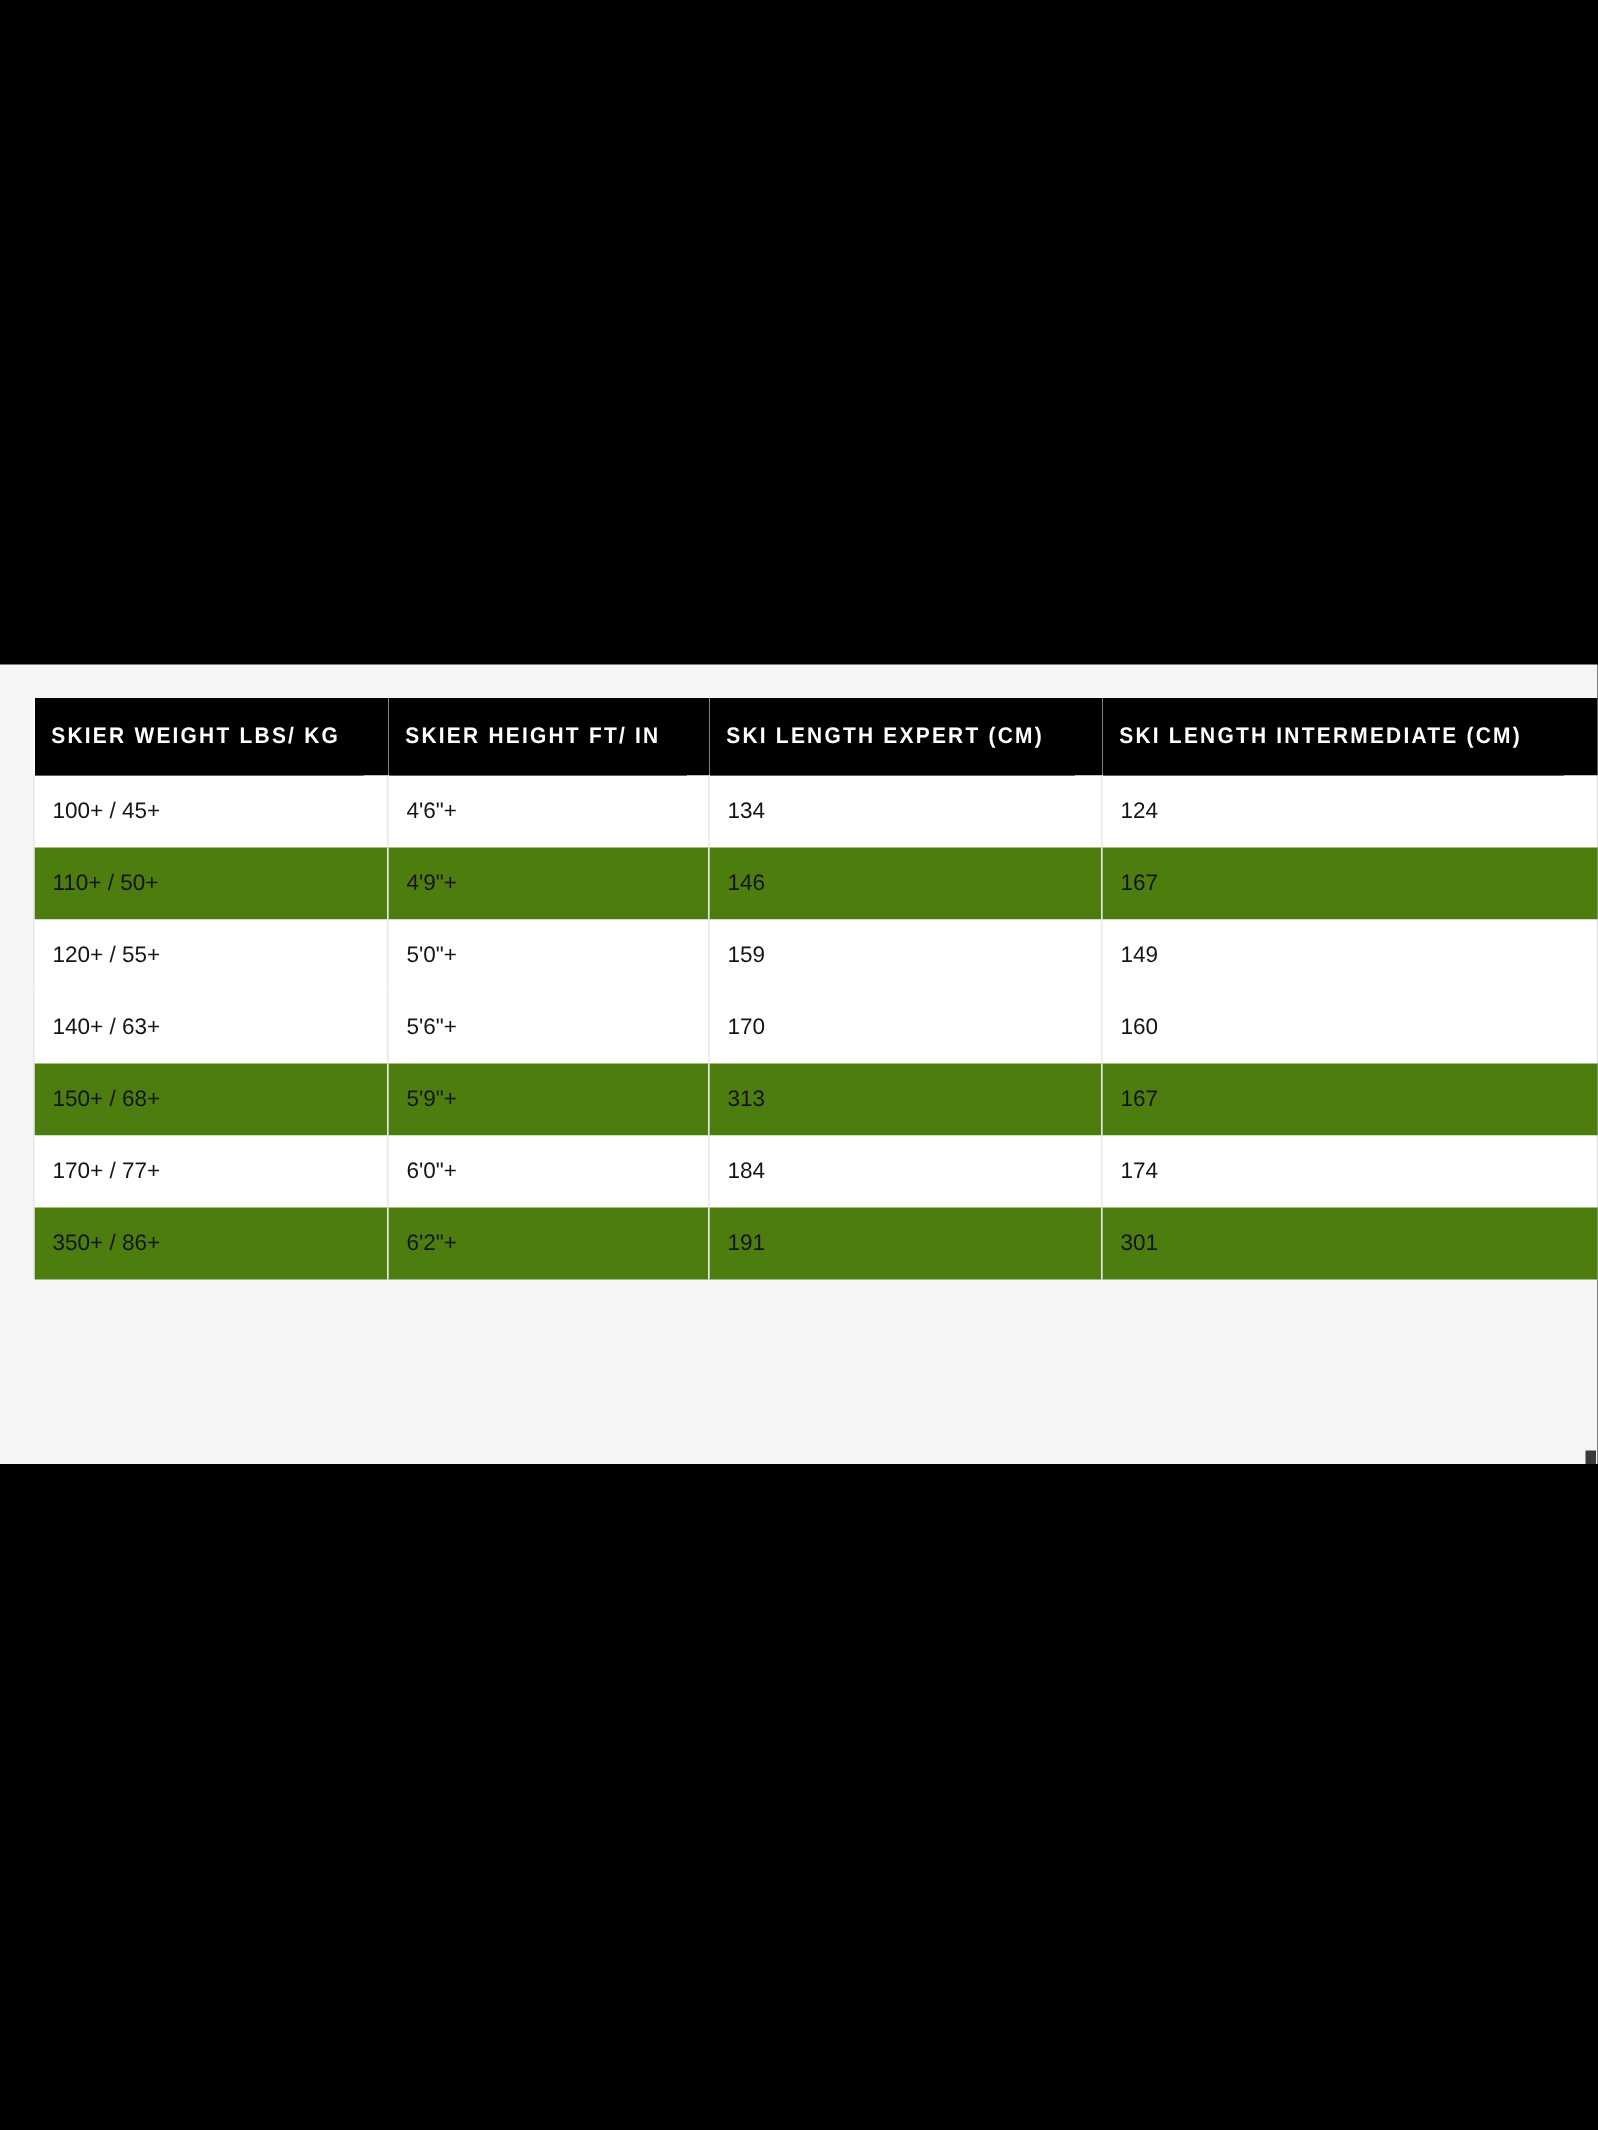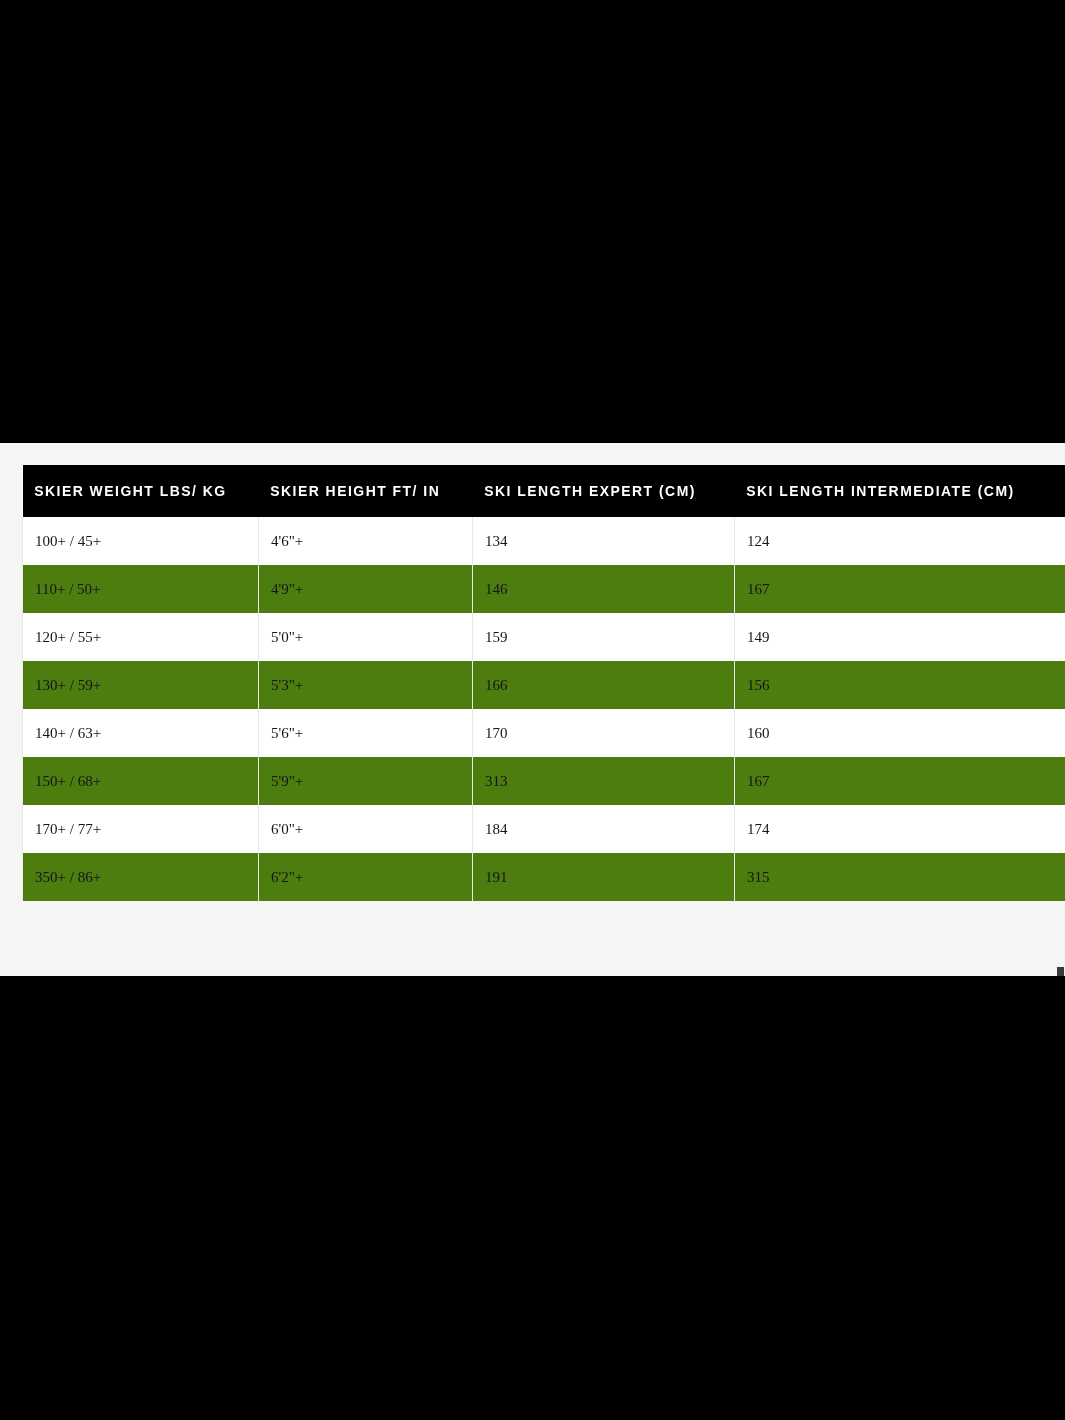--- a/index.html
+++ b/index.html
@@ -69,21 +69,21 @@
     transform-origin: left center;
   }
 
   
   col.c1 { width: 236px; }
   col.c2 { width: 214px; }
   col.c3 { width: 262px; }
   col.c4 { width: 331px; }
 
   table.size-chart tbody td {
-    font-family: Liberation Serif, serif;
+    font-family: Liberation Sans, sans-serif;
     font-size: 15px;
     line-height: 20px;
     color: #15141a;
     padding: 14px 12px 14px 12px;
     height: 20px;
     vertical-align: middle;
     border-right: 1px solid #e8e8e6;
     white-space: nowrap;
   }
 
@@ -150,26 +150,20 @@
               <td>4'9"+</td>
               <td>146</td>
               <td>167</td>
             </tr>
             <tr class="row-odd">
               <td>120+ / 55+</td>
               <td>5'0"+</td>
               <td>159</td>
               <td>149</td>
             </tr>
-            <tr class="row-even">
-              <td>130+ / 59+</td>
-              <td>5'3"+</td>
-              <td>166</td>
-              <td>156</td>
-            </tr>
             <tr class="row-odd">
               <td>140+ / 63+</td>
               <td>5'6"+</td>
               <td>170</td>
               <td>160</td>
             </tr>
             <tr class="row-even">
               <td>150+ / 68+</td>
               <td>5'9"+</td>
               <td>313</td>
@@ -178,21 +172,21 @@
             <tr class="row-odd">
               <td>170+ / 77+</td>
               <td>6'0"+</td>
               <td>184</td>
               <td>174</td>
             </tr>
             <tr class="row-even">
               <td>350+ / 86+</td>
               <td>6'2"+</td>
               <td>191</td>
-              <td>315</td>
+              <td>301</td>
             </tr>
           </tbody>
       </table>
     </div>
 
     <div class="scroll-nub"></div>
 
   </div>
 
 </div>

